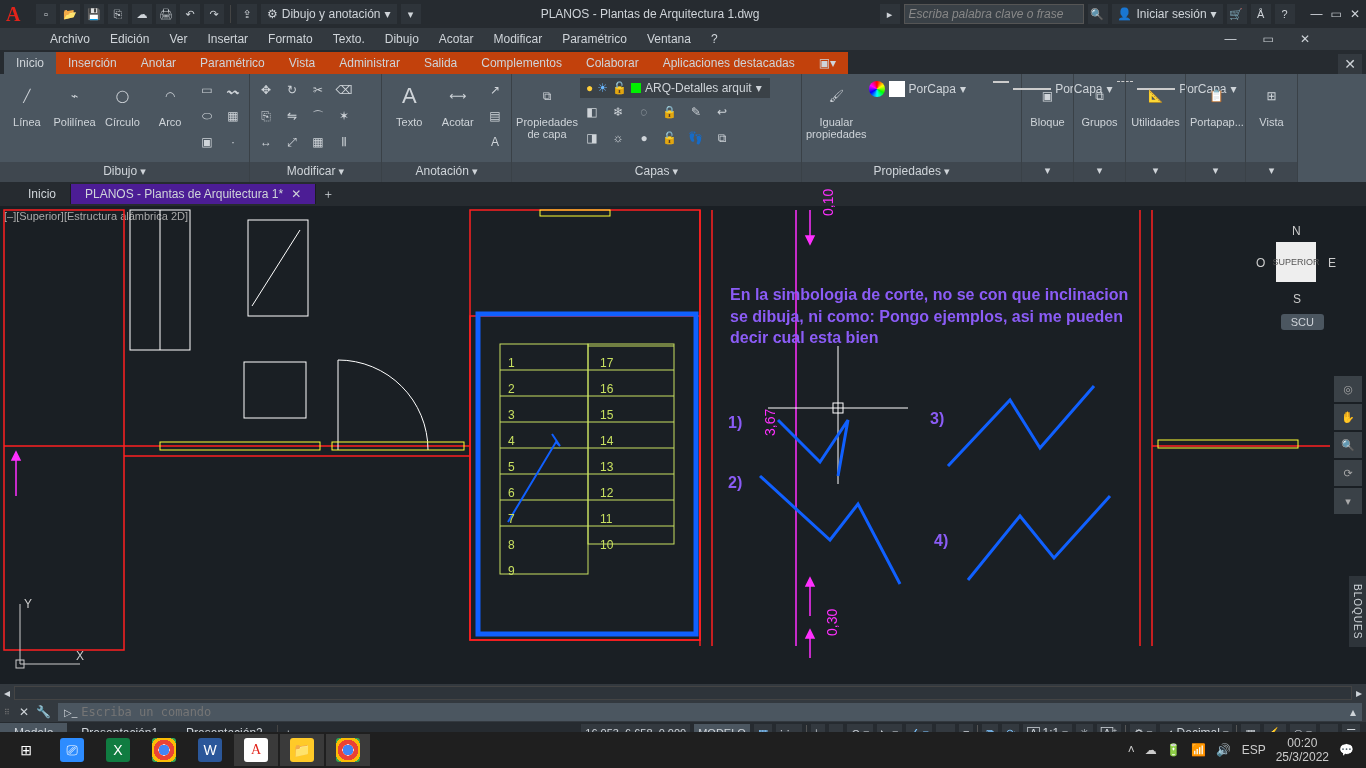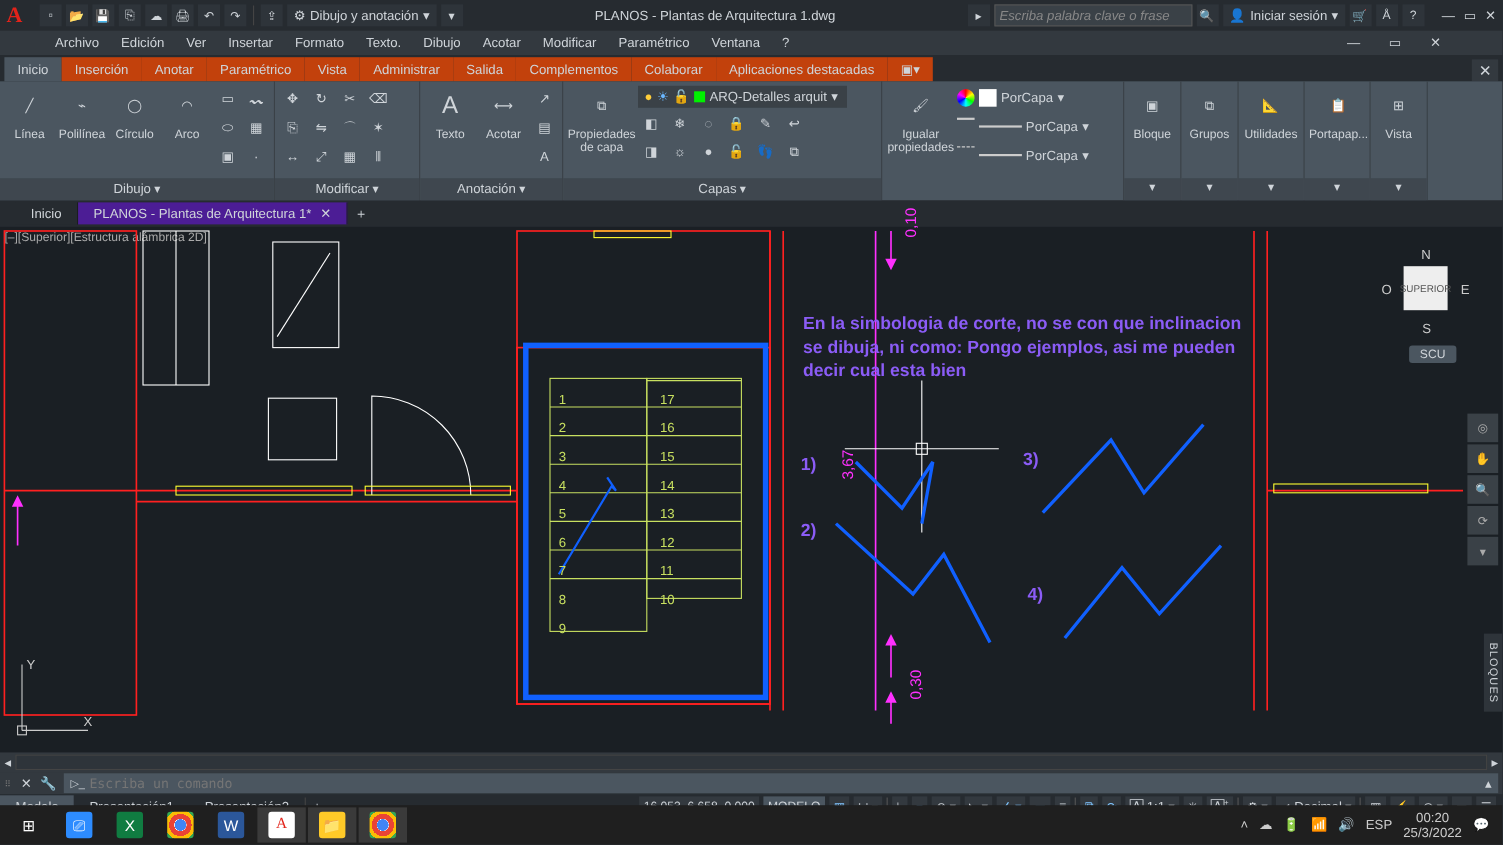--- a/index.html
+++ b/index.html
@@ -274,41 +274,42 @@
     </div>
     <div class="label"><span>Capas</span> ▾</div>
   </div>
 
   <div class="ribbon-panel" style="width:220px">
     <div class="body">
       <div class="big-tool" style="width:62px">
           <div class="ico">🖌</div>
           <div class="lbl">Igualar propiedades</div>
         </div>
-      <div style="display:flex;flex-direction:column;gap:4px;padding-top:2px">
+      <div style="display:flex;flex-direction:row;gap:4px;padding-top:2px">
         <div class="prop-row">
           <span style="background:conic-gradient(red,yellow,lime,cyan,blue,magenta,red);width:16px;height:16px;border-radius:50%"></span>
           <span class="prop-swatch" style="background:#fff"></span>
           <span>PorCapa</span>
             <span>▾</span>
         </div>
         <div class="prop-row">
           <span class="prop-swatch" style="border-top:2px solid #ccc"></span>
           <div class="prop-line" style="background:#ccc"></div>
           <span>PorCapa</span>
             <span>▾</span>
         </div>
         <div class="prop-row">
           <span class="prop-swatch" style="border-top:1px dashed #ccc"></span>
           <div class="prop-line" style="background:#ccc"></div>
           <span>PorCapa</span>
             <span>▾</span>
         </div>
       </div>
     </div>
+    <div class="label"><span>Propiedades</span> ▾</div>
   </div>
 
   <div class="ribbon-panel" style="width:52px">
       <div class="body">
         <div class="big-tool">
           <div class="ico">▣</div>
           <div class="lbl">Bloque</div>
         </div>
       </div>
       <div class="label">▾</div>

